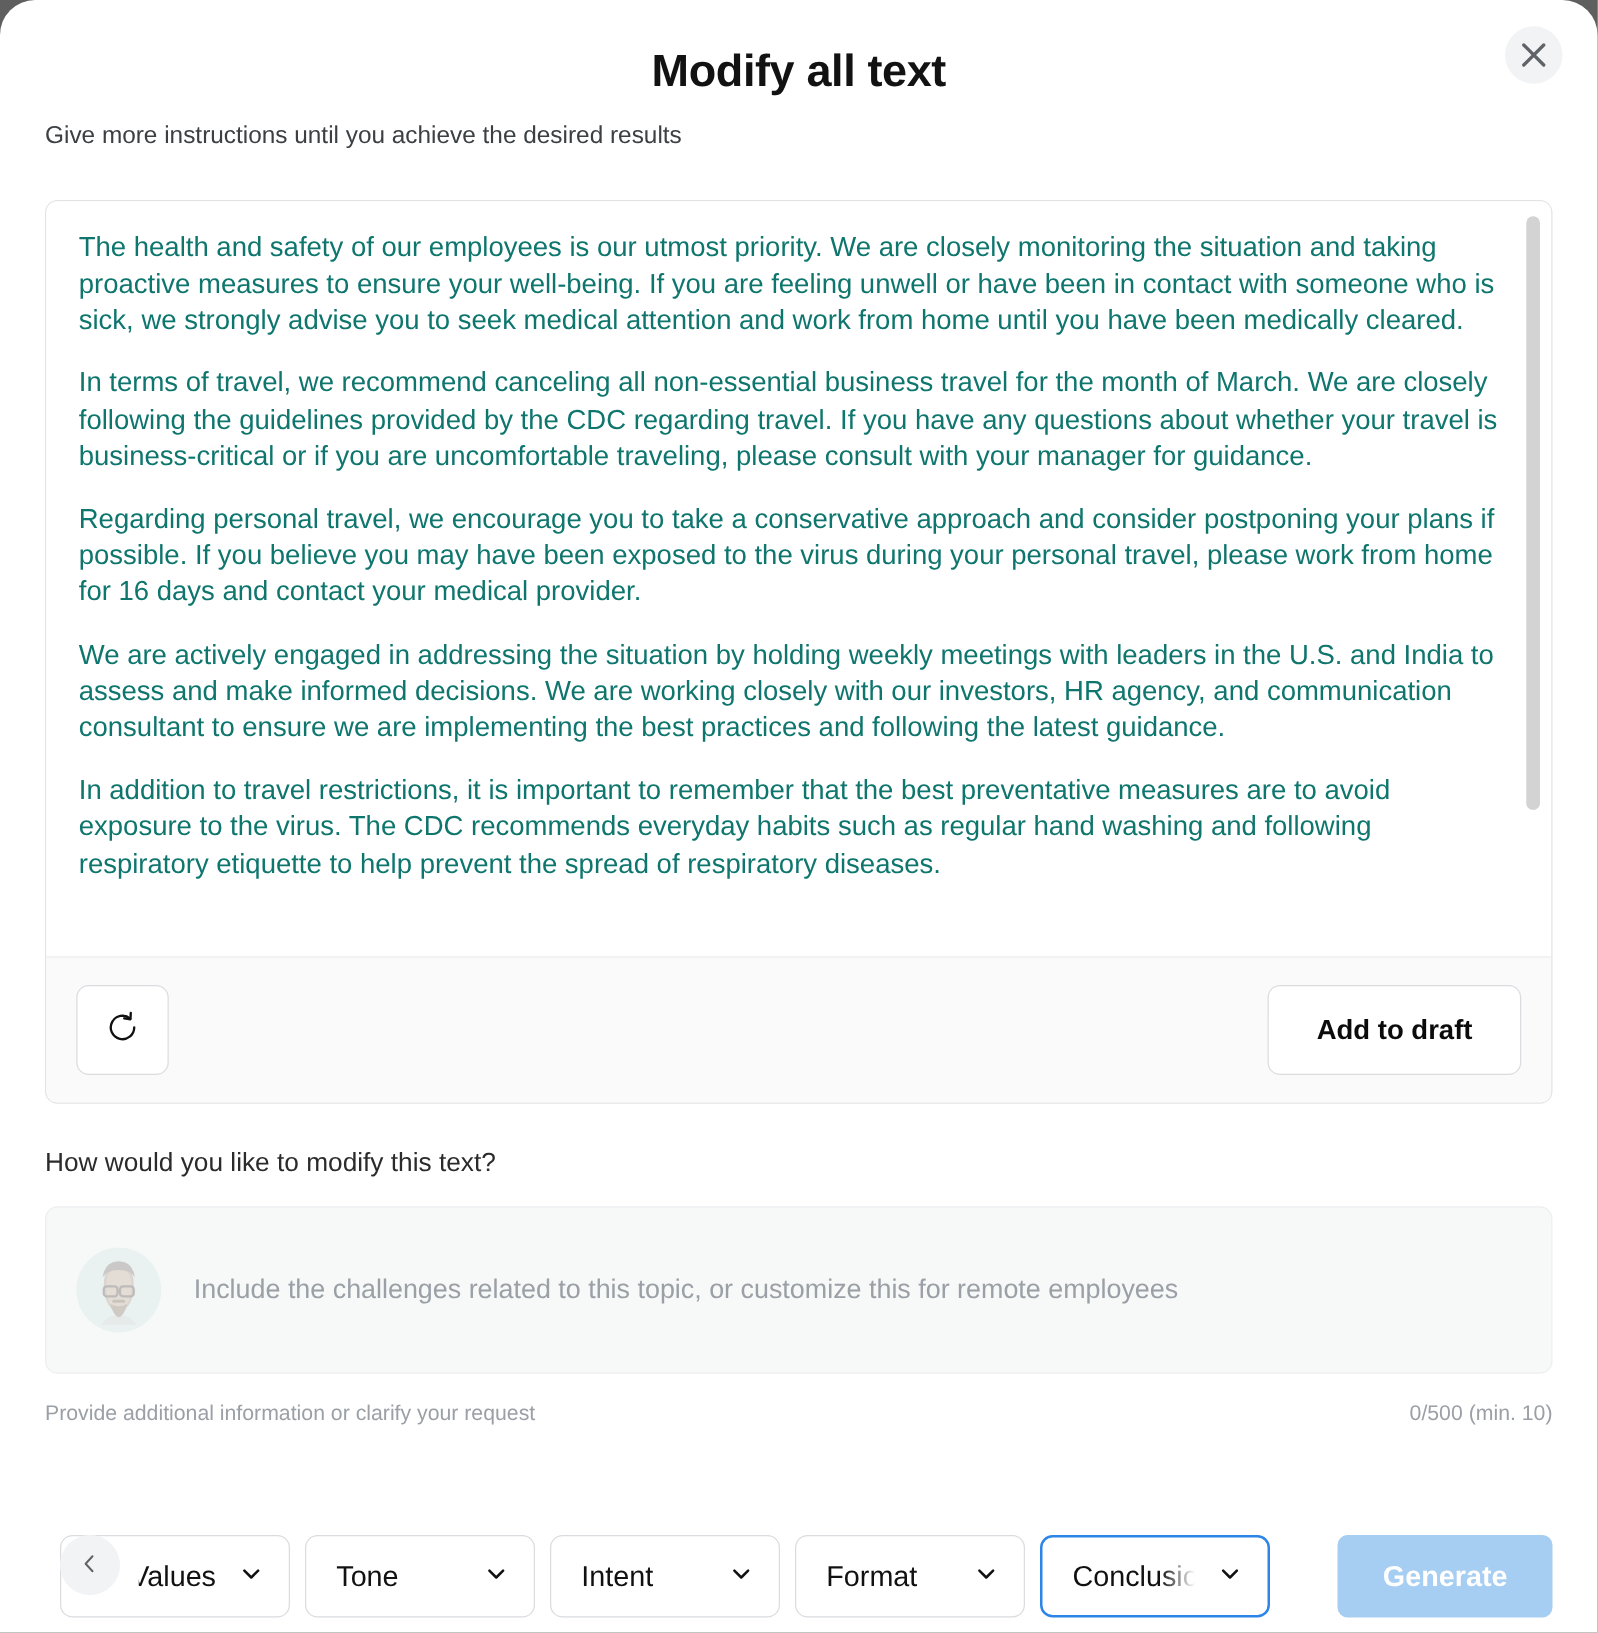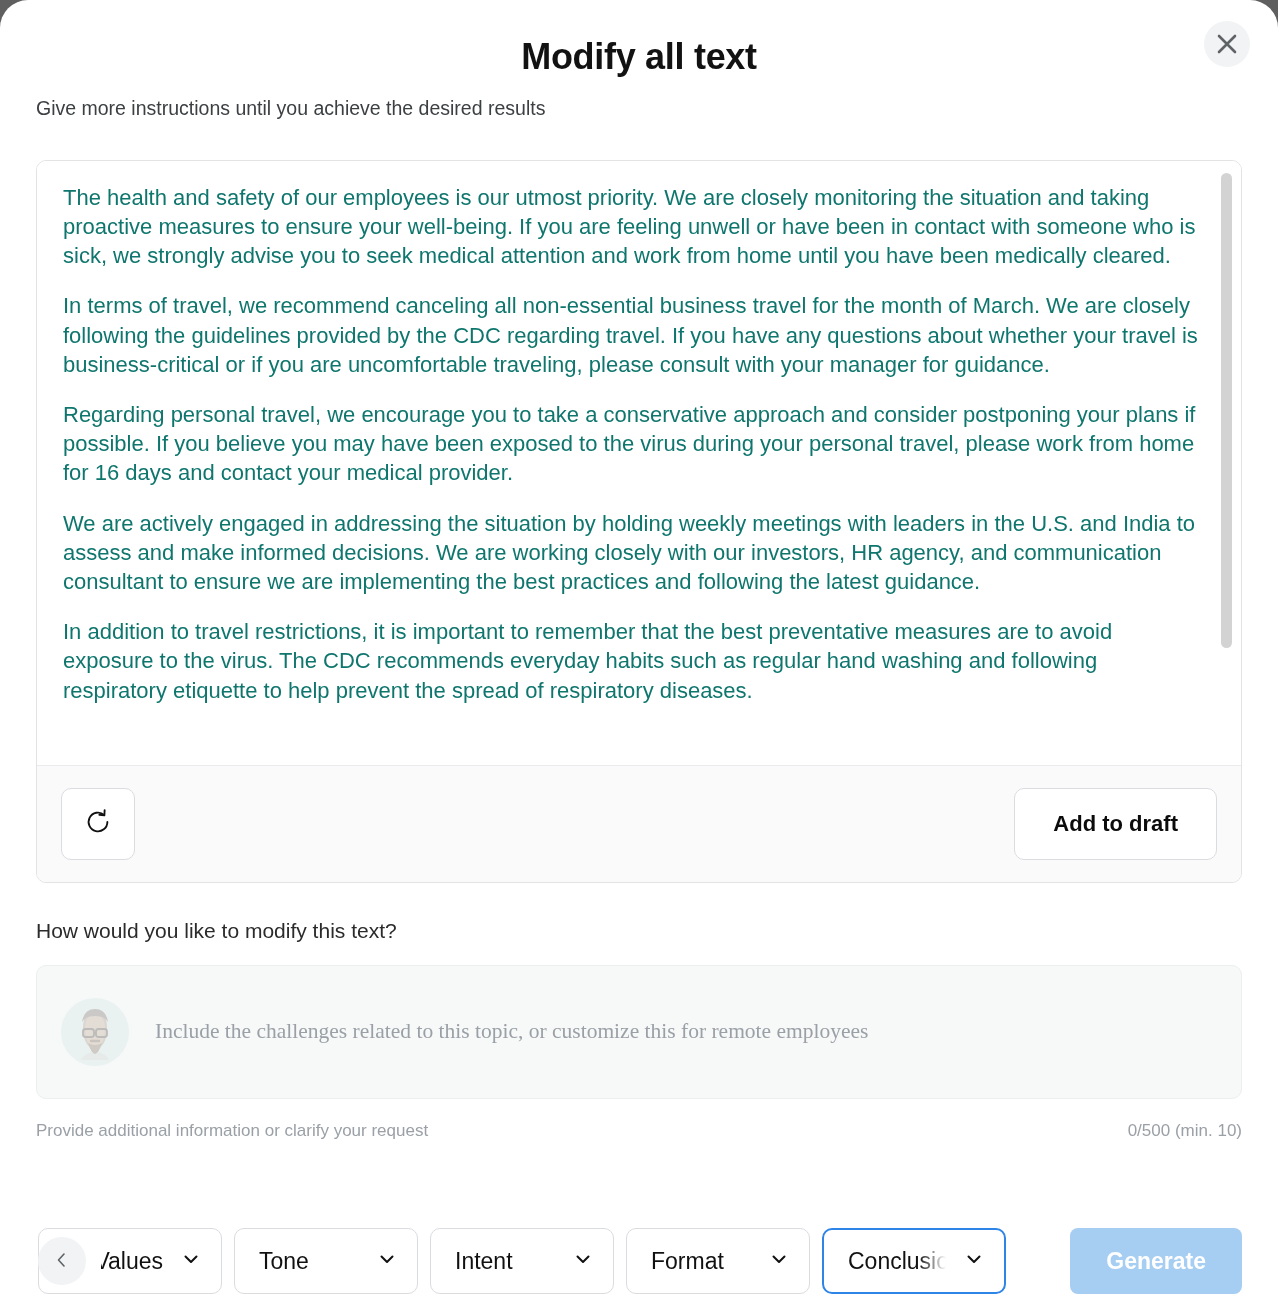--- a/index.html
+++ b/index.html
@@ -157,39 +157,38 @@
     overflow: hidden;
     opacity: 0.42;
     background: #dceeea;
   }
   .avatar svg { display: block; }
   .prompt-placeholder {
     margin-left: 26px;
     font-size: 21.5px;
     color: #9aa0a6;
     line-height: 1.3;
-    font-family: Liberation Serif, serif;
   }
   .prompt-footer {
     margin: 22px 36px 0 36px;
     display: flex;
     justify-content: space-between;
     font-size: 17px;
     color: #9aa0a6;
   }
 
   
   .toolbar {
     position: absolute;
-    left: 0;
+    left: 10px;
     right: 0;
     bottom: 12px;
     padding: 0 36px;
     display: flex;
-    align-items: center;
+    align-items: flex-start;
     gap: 12px;
   }
   .scroll-left-button {
     position: absolute;
     left: 38px;
     width: 48px;
     height: 48px;
     border-radius: 50%;
     background: #f1f3f4;
     border: none;

